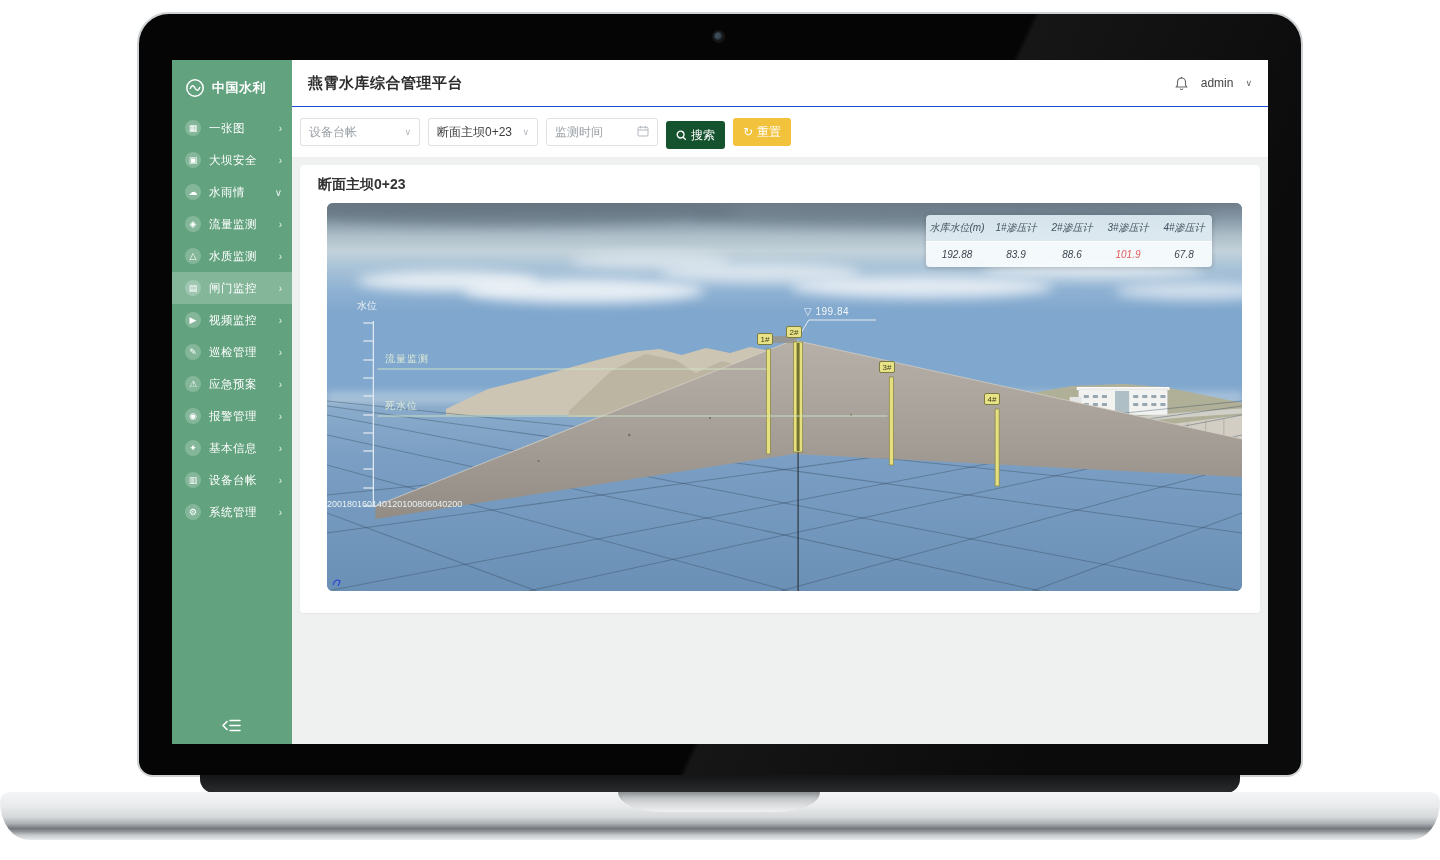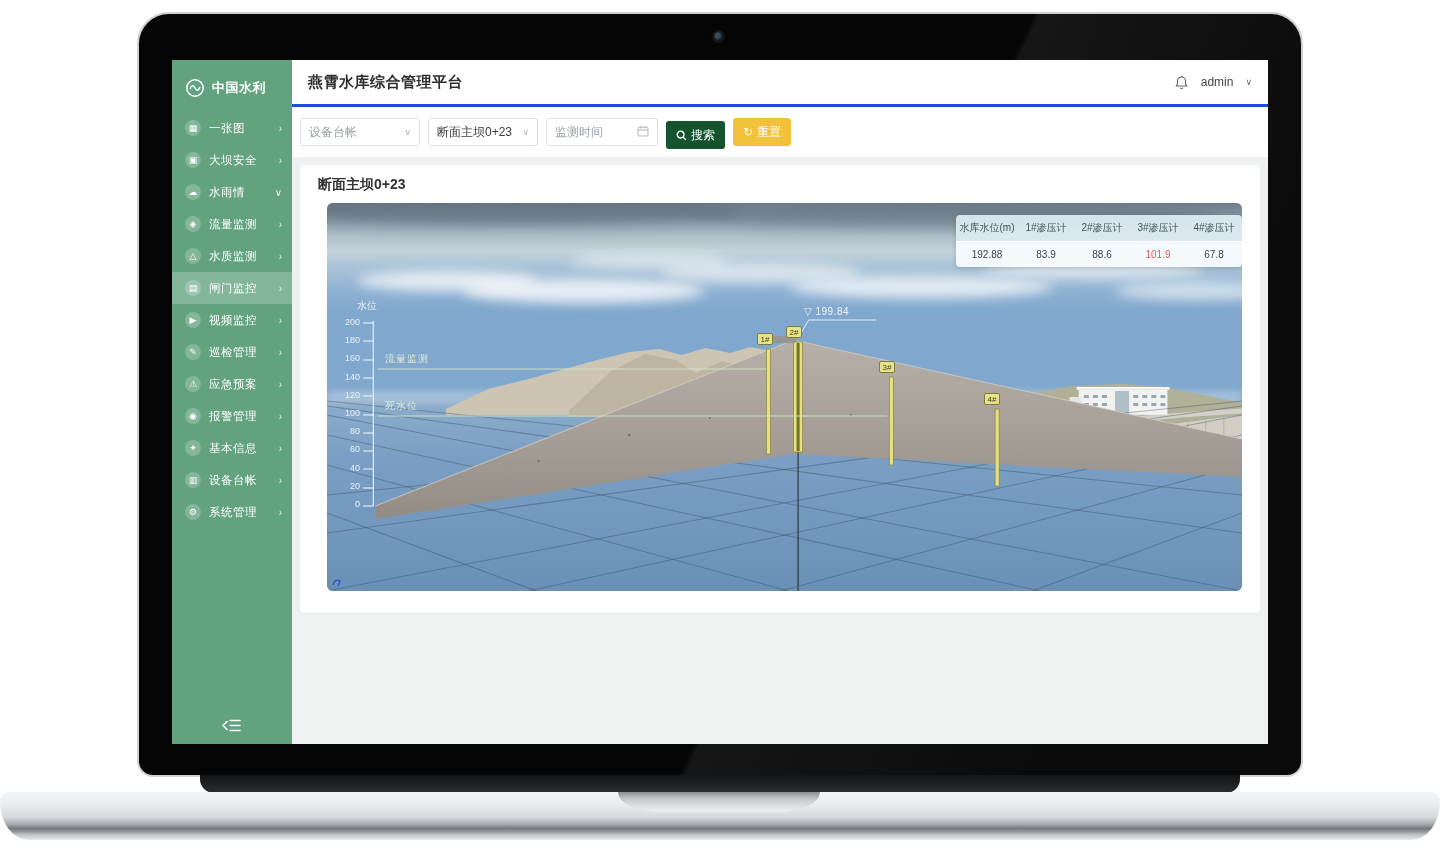--- a/index.html
+++ b/index.html
@@ -33,21 +33,21 @@
   .mi{height:32px;display:flex;align-items:center;padding:0 10px 0 13px;cursor:pointer;}
   .mi.active{background:rgba(255,255,255,.22);}
   .mi-ic{width:16px;height:16px;border-radius:50%;background:rgba(255,255,255,.22);
     display:flex;align-items:center;justify-content:center;font-size:9px;color:#fff;flex:none;}
   .mi-label{font-size:11.5px;margin-left:8px;letter-spacing:.5px;white-space:nowrap;}
   .mi-chev{margin-left:auto;font-size:10px;opacity:.85;}
   .collapse{position:absolute;bottom:10px;left:0;width:100%;display:flex;justify-content:center;cursor:pointer;}
 
   
   .main{flex:1;display:flex;flex-direction:column;min-width:0;}
-  .hdr{height:47px;background:#fff;border-bottom:3px solid #1d4ed8;display:flex;align-items:center;
+  .hdr{height:47px;background:#fff;border-bottom:1px solid #1d4ed8;display:flex;align-items:center;
     padding:0 16px;box-sizing:border-box;}
   .hdr-title{font-size:15px;font-weight:bold;color:#2d2d2d;letter-spacing:.5px;}
   .hdr-right{margin-left:auto;display:flex;align-items:center;gap:12px;color:#555;}
   .hdr-user{font-size:12px;color:#444;}
   .hdr-chev{font-size:9px;color:#666;}
 
   .filterbar{height:50px;background:#fff;display:flex;align-items:center;gap:8px;padding:0 8px;box-sizing:border-box;}
   .ctrl{height:28px;box-sizing:border-box;border:1px solid #e1e1e1;border-radius:3px;background:#fff;
     display:flex;align-items:center;font-size:12px;padding:0 8px;cursor:pointer;}
   .ctrl .ph{color:#9aa0a6;}
@@ -65,32 +65,32 @@
   .content{flex:1;background:#eff1f0;padding:8px;box-sizing:border-box;overflow:hidden;}
   .card{background:#fff;border-radius:4px;height:448px;box-sizing:border-box;padding:10px 18px 0 27px;
     box-shadow:0 1px 2px rgba(0,0,0,.04);}
   .card-title{font-size:14px;font-weight:bold;color:#333;height:18px;line-height:18px;margin:0 0 10px -9px;}
 
   
   .viz{position:relative;height:388px;border-radius:6px;overflow:hidden;background:#7fa6cc;cursor:grab;}
   .viz svg.scene{position:absolute;inset:0;width:100%;height:100%;display:block;}
   .ov{position:absolute;line-height:1;}
   .axis-title{left:30px;top:98px;font-size:10px;color:#eaf1f5;}
-  .ticks{position:absolute;left:0;top:114px;width:33px;height:192px;display:flex;flex-direction:column;
+  .ticks{position:absolute;left:0;top:114px;width:33px;height:192px;display:flex;flex-direction:row;
     justify-content:space-between;align-items:flex-end;font-size:9px;color:#e9f1f4;}
   .lvl{font-size:10px;color:#dcead8;letter-spacing:1px;}
   .lvl-cur{left:58px;top:151px;}
   .lvl-dead{left:58px;top:198px;}
   .elev{left:477px;top:104px;font-size:10px;color:#f0f5f8;letter-spacing:.5px;}
   .tlab{position:absolute;width:16px;height:12px;background:#e9e387;border:1px solid #7c7b40;border-radius:2px;
     font-size:8px;line-height:11px;text-align:center;color:#3f3f1d;box-sizing:border-box;}
   .tl1{left:430px;top:130px;} .tl2{left:459px;top:123px;} .tl3{left:552px;top:158px;} .tl4{left:657px;top:190px;}
 
-  .viz-table{position:absolute;top:12px;right:0;width:286px;border-radius:4px;overflow:hidden;
-    box-shadow:0 1px 5px rgba(0,0,0,.2);}
+  .viz-table{position:absolute;top:12px;right:30px;width:286px;border-radius:4px;overflow:hidden;
+    box-shadow:0 1px 5px rgba(0,0,0,.2);font-style:italic;}
   .vt-row{display:grid;grid-template-columns:62px 56px 56px 56px 56px;}
   .vt-head{background:rgba(222,235,242,.92);color:#42525e;}
   .vt-vals{background:rgba(247,251,253,.95);color:#3b434e;border-top:1px solid rgba(255,255,255,.85);}
   .vt-row div{font-size:10px;text-align:center;padding:6px 1px;white-space:nowrap;}
   .vt-vals div{padding:7px 15px;}
   .vt-vals .alert{color:#e05a5a;}
 </style>
 </head>
 <body>
 

